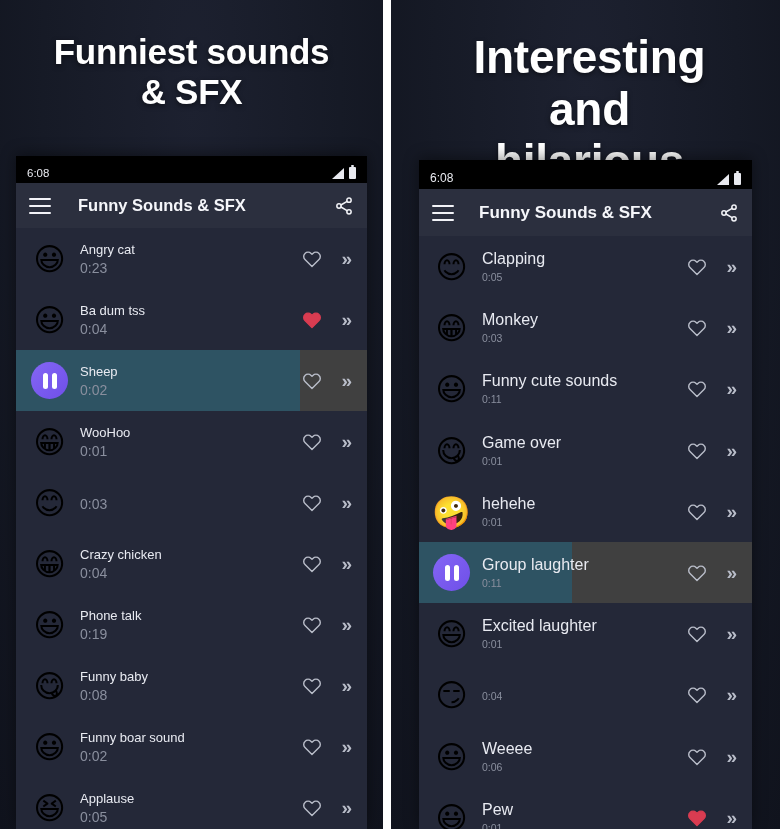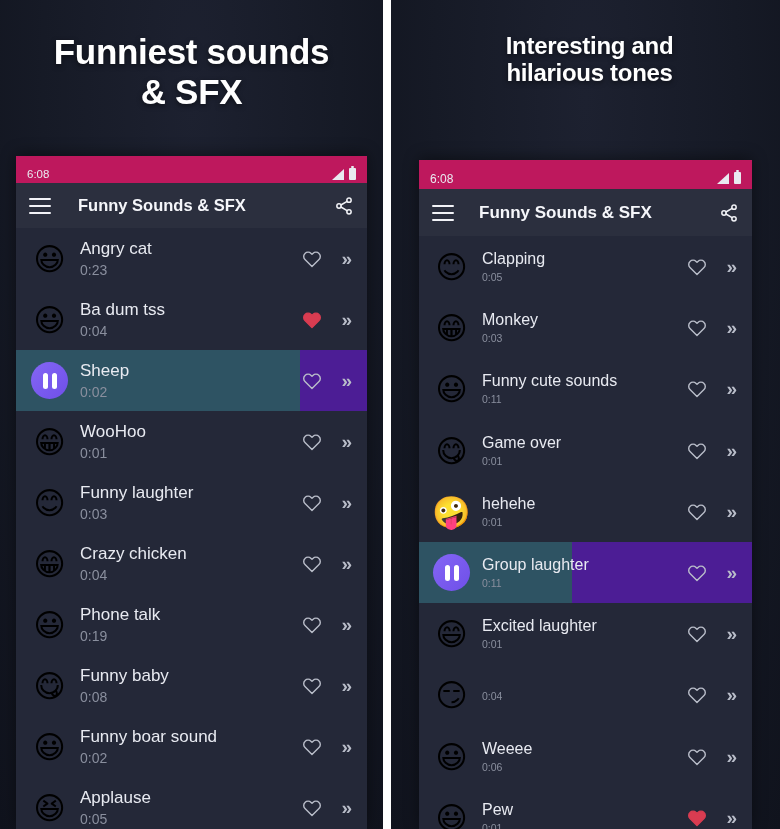--- a/index.html
+++ b/index.html
@@ -31,38 +31,38 @@
   .headline {
     position: relative;
     text-align: center;
     color: #ffffff;
     font-weight: bold;
     line-height: 1.13;
     letter-spacing: -0.3px;
     text-shadow: 0 2px 5px rgba(0,0,0,.5);
   }
   .left .headline  { font-size: 35px; padding: 32px 40px 0; }
-  .right .headline { font-size: 24px; padding: 32px 44px 0; margin-left: 8px; }
+  .right .headline { font-size: 46px; padding: 32px 44px 0; margin-left: 8px; }
 
   
   .phone {
     position: absolute;
     background: #242838;
     overflow: hidden;
     box-shadow: 0 -2px 14px rgba(0,0,0,.45);
   }
   .left .phone  { left: 16px;  top: 156px; width: 351px; bottom: 0; }
   .right .phone { left: 28px;  top: 160px; width: 333px; bottom: 0; }
 
   
   .statusbar {
-    display: flex; align-items: flex-start; justify-content: space-between;
-    background: #be185d;
+    display: flex; align-items: flex-end; justify-content: space-between;
+    background: #000000;
     color: #e9eaf0;
-    padding: 12px 11px;
+    padding: 4px 11px;
   }
   .left .statusbar  { height: 27px; font-size: 11.5px; }
   .right .statusbar { height: 29px; font-size: 12px; }
   .status-icons { display: flex; align-items: center; gap: 5px; }
   .sig {
     width: 0; height: 0;
     border-style: solid;
     border-width: 0 0 11px 12px;
     border-color: transparent transparent #e9eaf0 transparent;
     display: inline-block;
@@ -102,21 +102,21 @@
   .list { background: #242838; }
 
   .row {
     position: relative;
     display: flex; align-items: center;
     background: #242838;
   }
   .left .row  { height: 61px; }
   .right .row { height: 61.2px; }
 
-  .row.playing { background: #4c1d95; }
+  .row.playing { background: #404040; }
   .row .progress {
     position: absolute; left: 0; top: 0; bottom: 0;
     background: #2e5363;
     z-index: 0;
   }
 
   .thumb {
     position: relative; z-index: 1;
     flex: 0 0 auto;
     border-radius: 50%;
@@ -136,21 +136,21 @@
     width: 5px; height: 16px; background: #fff; border-radius: 2.5px;
     display: block;
   }
 
   .meta { position: relative; z-index: 1; flex: 1; min-width: 0; }
   .meta .name {
     color: #e8eaf1;
     white-space: nowrap; overflow: hidden; text-overflow: ellipsis;
   }
   .meta .dur { color: #8a8f9e; margin-top: 3px; }
-  .left .meta .name  { font-size: 17px; }
+  .left .meta .name  { font-size: 13px; }
   .left .meta .dur   { font-size: 14px; }
   .right .meta .name { font-size: 16px; }
   .right .meta .dur  { font-size: 10.5px; }
 
   .actions { position: relative; z-index: 1; display: flex; align-items: center;
              flex: 0 0 auto; }
   .left .actions  { gap: 19px; padding-right: 17px; }
   .right .actions { gap: 19px; padding-right: 17px; }
 
   .heart { width: 20px; height: 19px; cursor: pointer; }
@@ -265,21 +265,20 @@
                 </svg>
               </span>
               <span class="next">»</span>
             </div>
           </div>
           <div class="row">
             <div class="thumb">
               <span class="emo">😊</span>
             </div>
             <div class="meta">
-              <div class="name">Funny laughter</div>
               <div class="dur">0:03</div>
             </div>
             <div class="actions">
               <span class="heart">
                 <svg viewBox="0 0 24 22">
                   <path d="M12 20.5 3.6 12.2a5.1 5.1 0 0 1 0-7.3 5.1 5.1 0 0 1 7.3 0L12 6l1.1-1.1a5.1 5.1 0 0 1 7.3 0 5.1 5.1 0 0 1 0 7.3z" fill="none" stroke="#b9bdc9" stroke-width="1.7" stroke-linejoin="round"></path>
                 </svg>
               </span>
               <span class="next">»</span>
             </div>

